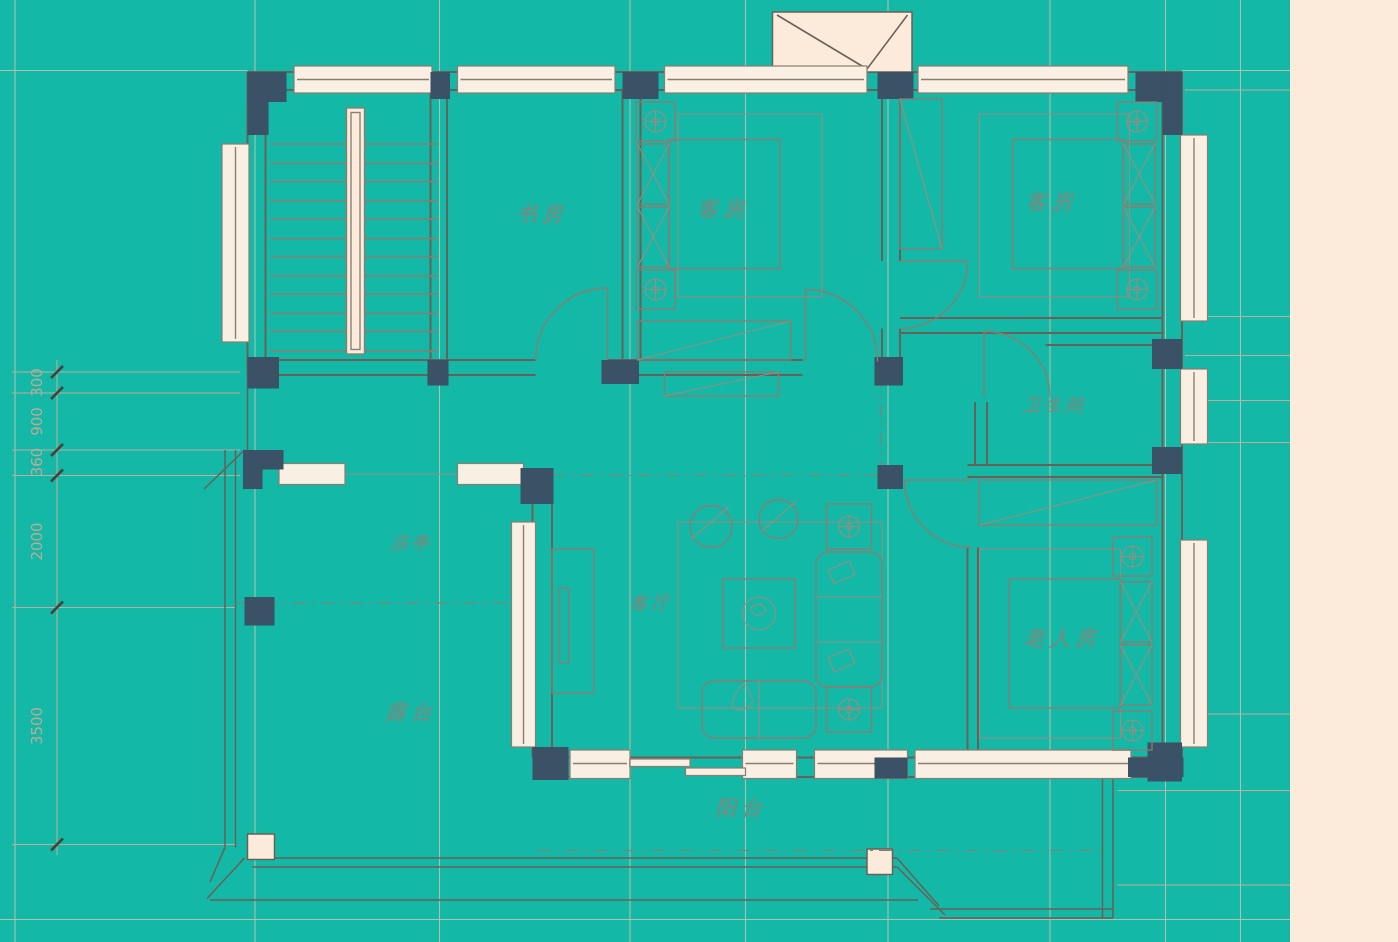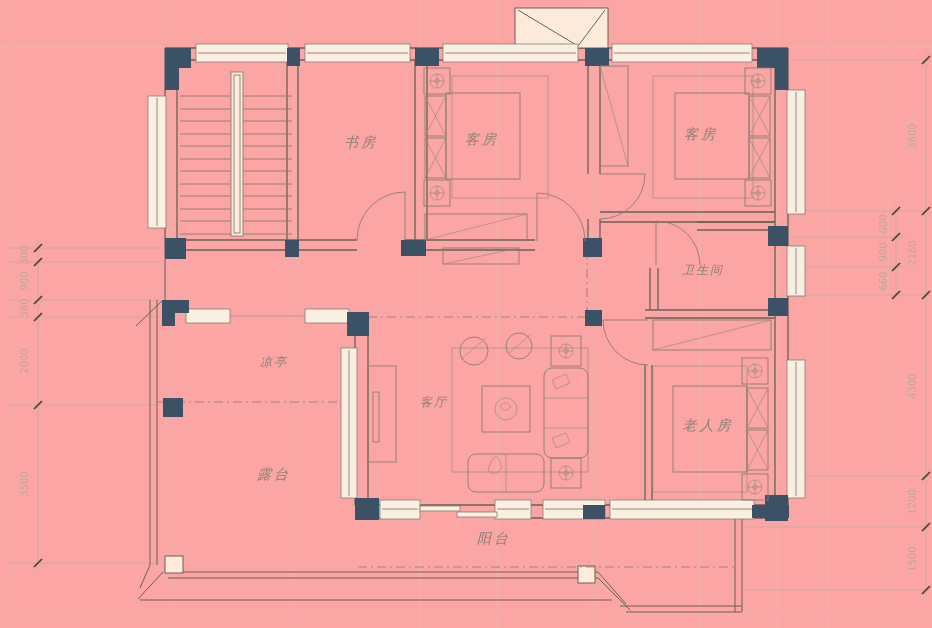--- a/index.html
+++ b/index.html
@@ -1,16 +1,16 @@
 <!DOCTYPE html>
 <html><head>
 <meta charset="utf-8">
 <style>
   html,body{margin:0;padding:0;background:#fcebdb;}
-  .stage{width:932px;height:628px;position:relative;background:#fca5a5;overflow:hidden;}
+  .stage{width:860px;height:628px;position:relative;background:#14b8a6;overflow:hidden;}
   svg{display:block;}
   .grid{stroke:#d9c4ae;stroke-width:0.7;opacity:.8;}
   .dimline{stroke:#c0ae9b;stroke-width:0.7;fill:none;}
   .tick{stroke:#47413a;stroke-width:1.7;}
   .w{stroke:#6a6057;stroke-width:1;fill:none;}
   .w2{stroke:#6a6057;stroke-width:1.3;fill:none;}
   .f{stroke:#8a7d71;stroke-width:0.9;fill:none;}
   .fl{stroke:#9a8d80;stroke-width:0.7;fill:none;}
   .sill{fill:#f9efe3;stroke:#8a7d71;stroke-width:0.8;}
   .col{fill:#3b5166;stroke:none;}

